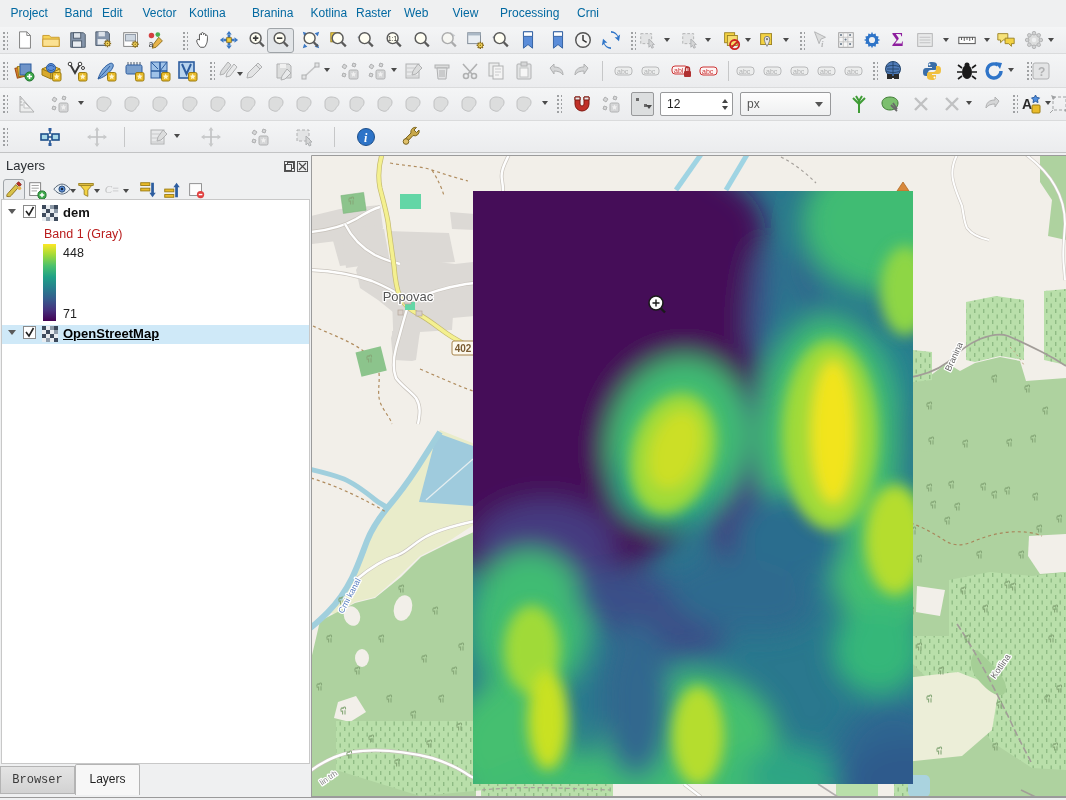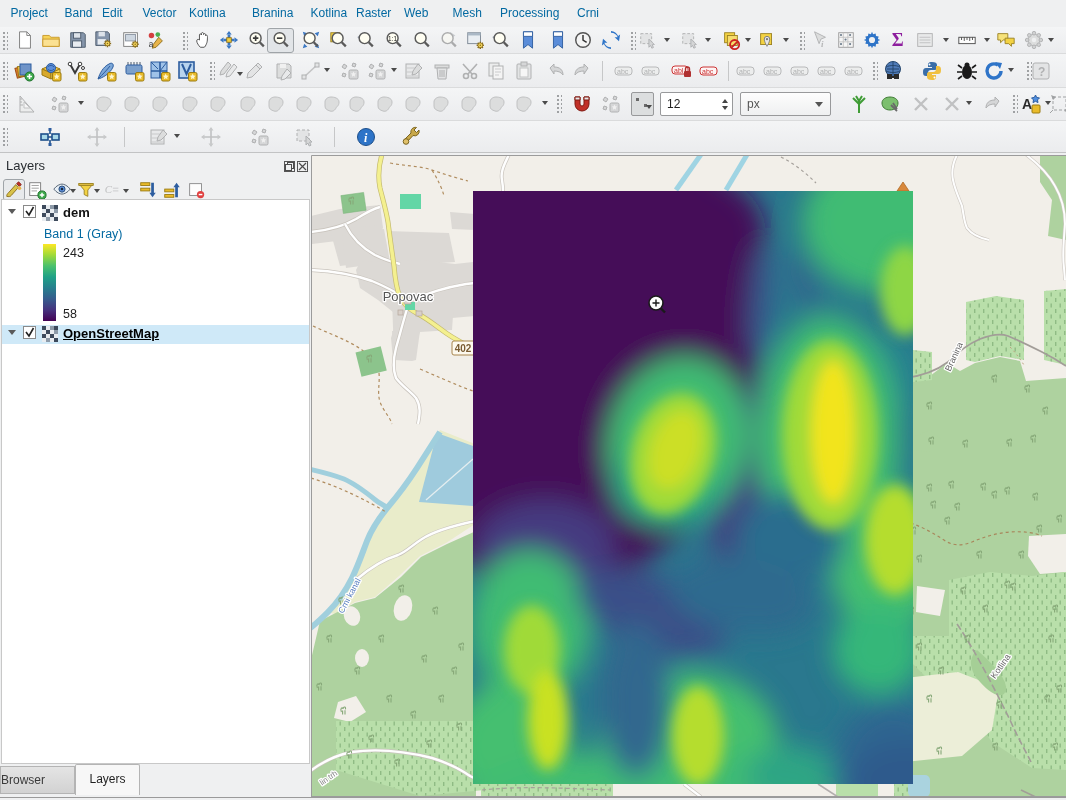--- a/index.html
+++ b/index.html
@@ -16,21 +16,21 @@
 .ic svg { width:22px; height:22px; display:block; }
 .ic20 { position:absolute; width:20px; height:20px; }
 .ic20 svg { width:20px; height:20px; display:block; }
 .dd { position:absolute; width:0; height:0; border:3px solid transparent; border-top:4px solid #4a4a4a; }
 .sep { position:absolute; width:1px; background:#c6c7c8; }
 .handle { position:absolute; width:6px; background-image:radial-gradient(circle, #9fa1a3 1px, rgba(0,0,0,0) 1.2px); background-size:4px 4px; background-position:0 0; }
 #dock { position:absolute; left:0; top:153px; width:311px; height:644px; background:#eff0f1; }
 #paneltitle { position:absolute; left:6px; top:5px; font-size:13px; color:#2a2e32; }
 .ptbtn { position:absolute; top:8px; width:11px; height:11px; border:1px solid #555; display:flex; align-items:center; justify-content:center; }
 #ptree { position:absolute; left:1px; top:46px; width:309px; height:565px; background:#ffffff; border:1px solid #c8c8c8; }
-#tabbrowser { position:absolute; left:0px; top:613px; width:75px; height:28px; background:linear-gradient(#e4e4e4,#d2d2d2); border:1px solid #b4b4b4; font-size:12px; color:#3a3a3a; text-align:left; line-height:27px; }
+#tabbrowser { position:absolute; left:0px; top:613px; width:75px; height:28px; background:linear-gradient(#e4e4e4,#d2d2d2); border:1px solid #b4b4b4; font-size:12px; color:#3a3a3a; text-align:center; line-height:27px;font-family:Liberation Mono, monospace; }
 #tablayers { position:absolute; left:75px; top:611px; width:65px; height:31px; background:#f7f7f7; border:1px solid #b4b4b4; border-bottom:none; border-radius:2px 2px 0 0; font-size:12px; color:#1f1f1f; text-align:center; line-height:29px; }
 #statusbar { position:absolute; left:0; top:797px; width:1066px; height:3px; background:#eff0f1; border-top:1px solid #9a9a9a; }
 #mapwrap { position:absolute; left:311px; top:155px; width:755px; height:642px; background:#f2efe9; }
 </style>
 </head>
 <body>
 <div id="app">
 <svg width="0" height="0" style="position:absolute">
 <defs>
 <symbol id="s-file" viewBox="0 0 22 22">
@@ -460,21 +460,21 @@
   <div id="menubar">
     <span class="mi" style="left:10.5px">Project</span>
     <span class="mi" style="left:64.5px">Band</span>
     <span class="mi" style="left:102px">Edit</span>
     <span class="mi" style="left:142.5px">Vector</span>
     <span class="mi" style="left:189px">Kotlina</span>
     <span class="mi" style="left:252px">Branina</span>
     <span class="mi" style="left:310.5px">Kotlina</span>
     <span class="mi" style="left:356px">Raster</span>
     <span class="mi" style="left:404px">Web</span>
-    <span class="mi" style="left:452.5px">Mesh</span>
+    <span class="mi" style="left:452.5px">View</span>
     <span class="mi" style="left:500px">Processing</span>
     <span class="mi" style="left:577px">Crni</span>
   </div>
   <div id="row1" class="tbrow">
       <span class="handle" style="left:2px;top:4px;height:20px"></span>
       <span class="ic20" style="left:15px;top:3px">
         <svg>
           <use href="#s-file"></use>
         </svg>
       </span>
@@ -1112,24 +1112,24 @@
           <rect x="0" y="8" width="4" height="4" fill="#3d4a5c"></rect>
           <rect x="4" y="8" width="4" height="4" fill="#e8ecf0"></rect>
           <rect x="8" y="8" width="4" height="4" fill="#3d4a5c"></rect>
           <rect x="12" y="8" width="4" height="4" fill="#e8ecf0"></rect>
           <rect x="0" y="12" width="4" height="4" fill="#e8ecf0"></rect>
           <rect x="4" y="12" width="4" height="4" fill="#8d9aa8"></rect>
           <rect x="8" y="12" width="4" height="4" fill="#e8ecf0"></rect>
           <rect x="12" y="12" width="4" height="4" fill="#3d4a5c"></rect>
         </svg>
         <span style="position:absolute;left:61px;top:5px;font-size:13px;font-weight:bold;color:#111">dem</span>
-        <span style="position:absolute;left:42px;top:27px;font-size:12.5px;color:#0369a1">Band 1 (Gray)</span>
+        <span style="position:absolute;left:42px;top:27px;font-size:12.5px;color:#b91c1c">Band 1 (Gray)</span>
         <span style="position:absolute;left:41px;top:44px;width:13px;height:77px;background:linear-gradient(#fde725,#a0da39,#4ac16d,#1fa187,#277f8e,#365c8d,#46327e,#440154)"></span>
-        <span style="position:absolute;left:61px;top:46px;font-size:12.5px;color:#222">243</span>
-        <span style="position:absolute;left:61px;top:107px;font-size:12.5px;color:#222">58</span>
+        <span style="position:absolute;left:61px;top:46px;font-size:12.5px;color:#222">448</span>
+        <span style="position:absolute;left:61px;top:107px;font-size:12.5px;color:#222">71</span>
         <span style="position:absolute;left:6px;top:130px;width:0;height:0;border:4px solid transparent;border-top:5px solid #5a5a5a"></span>
         <span style="position:absolute;left:21px;top:126px;width:13px;height:13px;background:#fff;border:1px solid #8a8a8a">
           <svg width="11" height="11" style="position:absolute;left:0px;top:0px">
             <path d="M2 5l3 4 4.5-8" fill="none" stroke="#222" stroke-width="1.6"></path>
           </svg>
         </span>
         <svg width="16" height="16" style="position:absolute;left:40px;top:126px">
           <rect x="0" y="0" width="4" height="4" fill="#3d4a5c"></rect>
           <rect x="4" y="0" width="4" height="4" fill="#e8ecf0"></rect>
           <rect x="8" y="0" width="4" height="4" fill="#8d9aa8"></rect>

